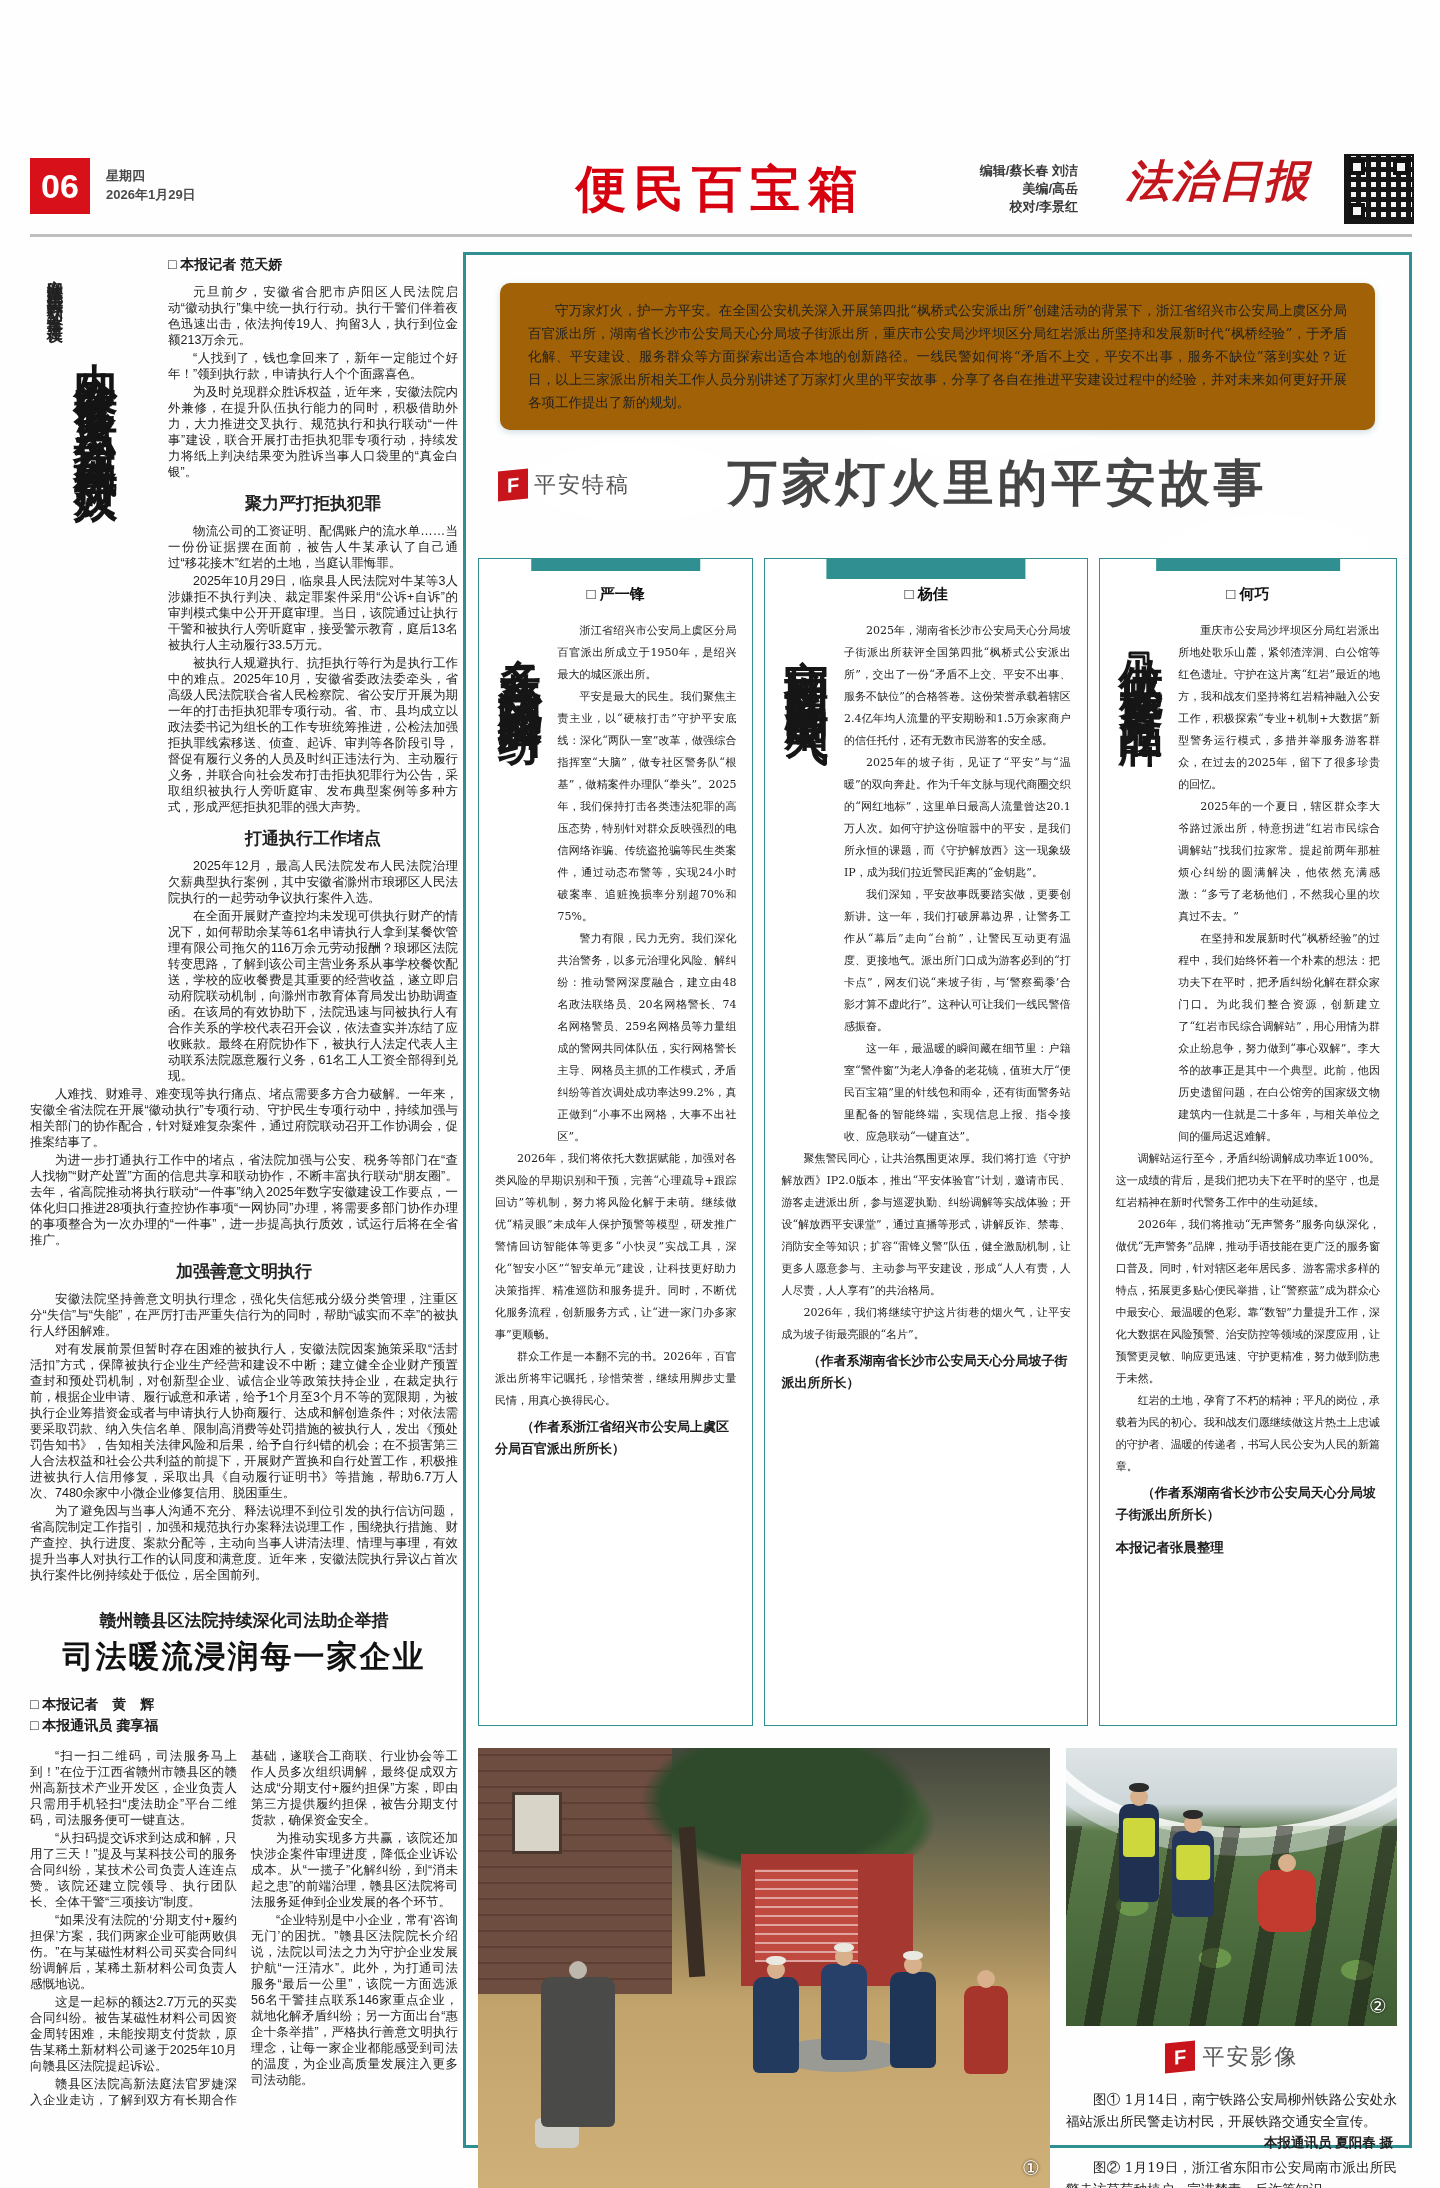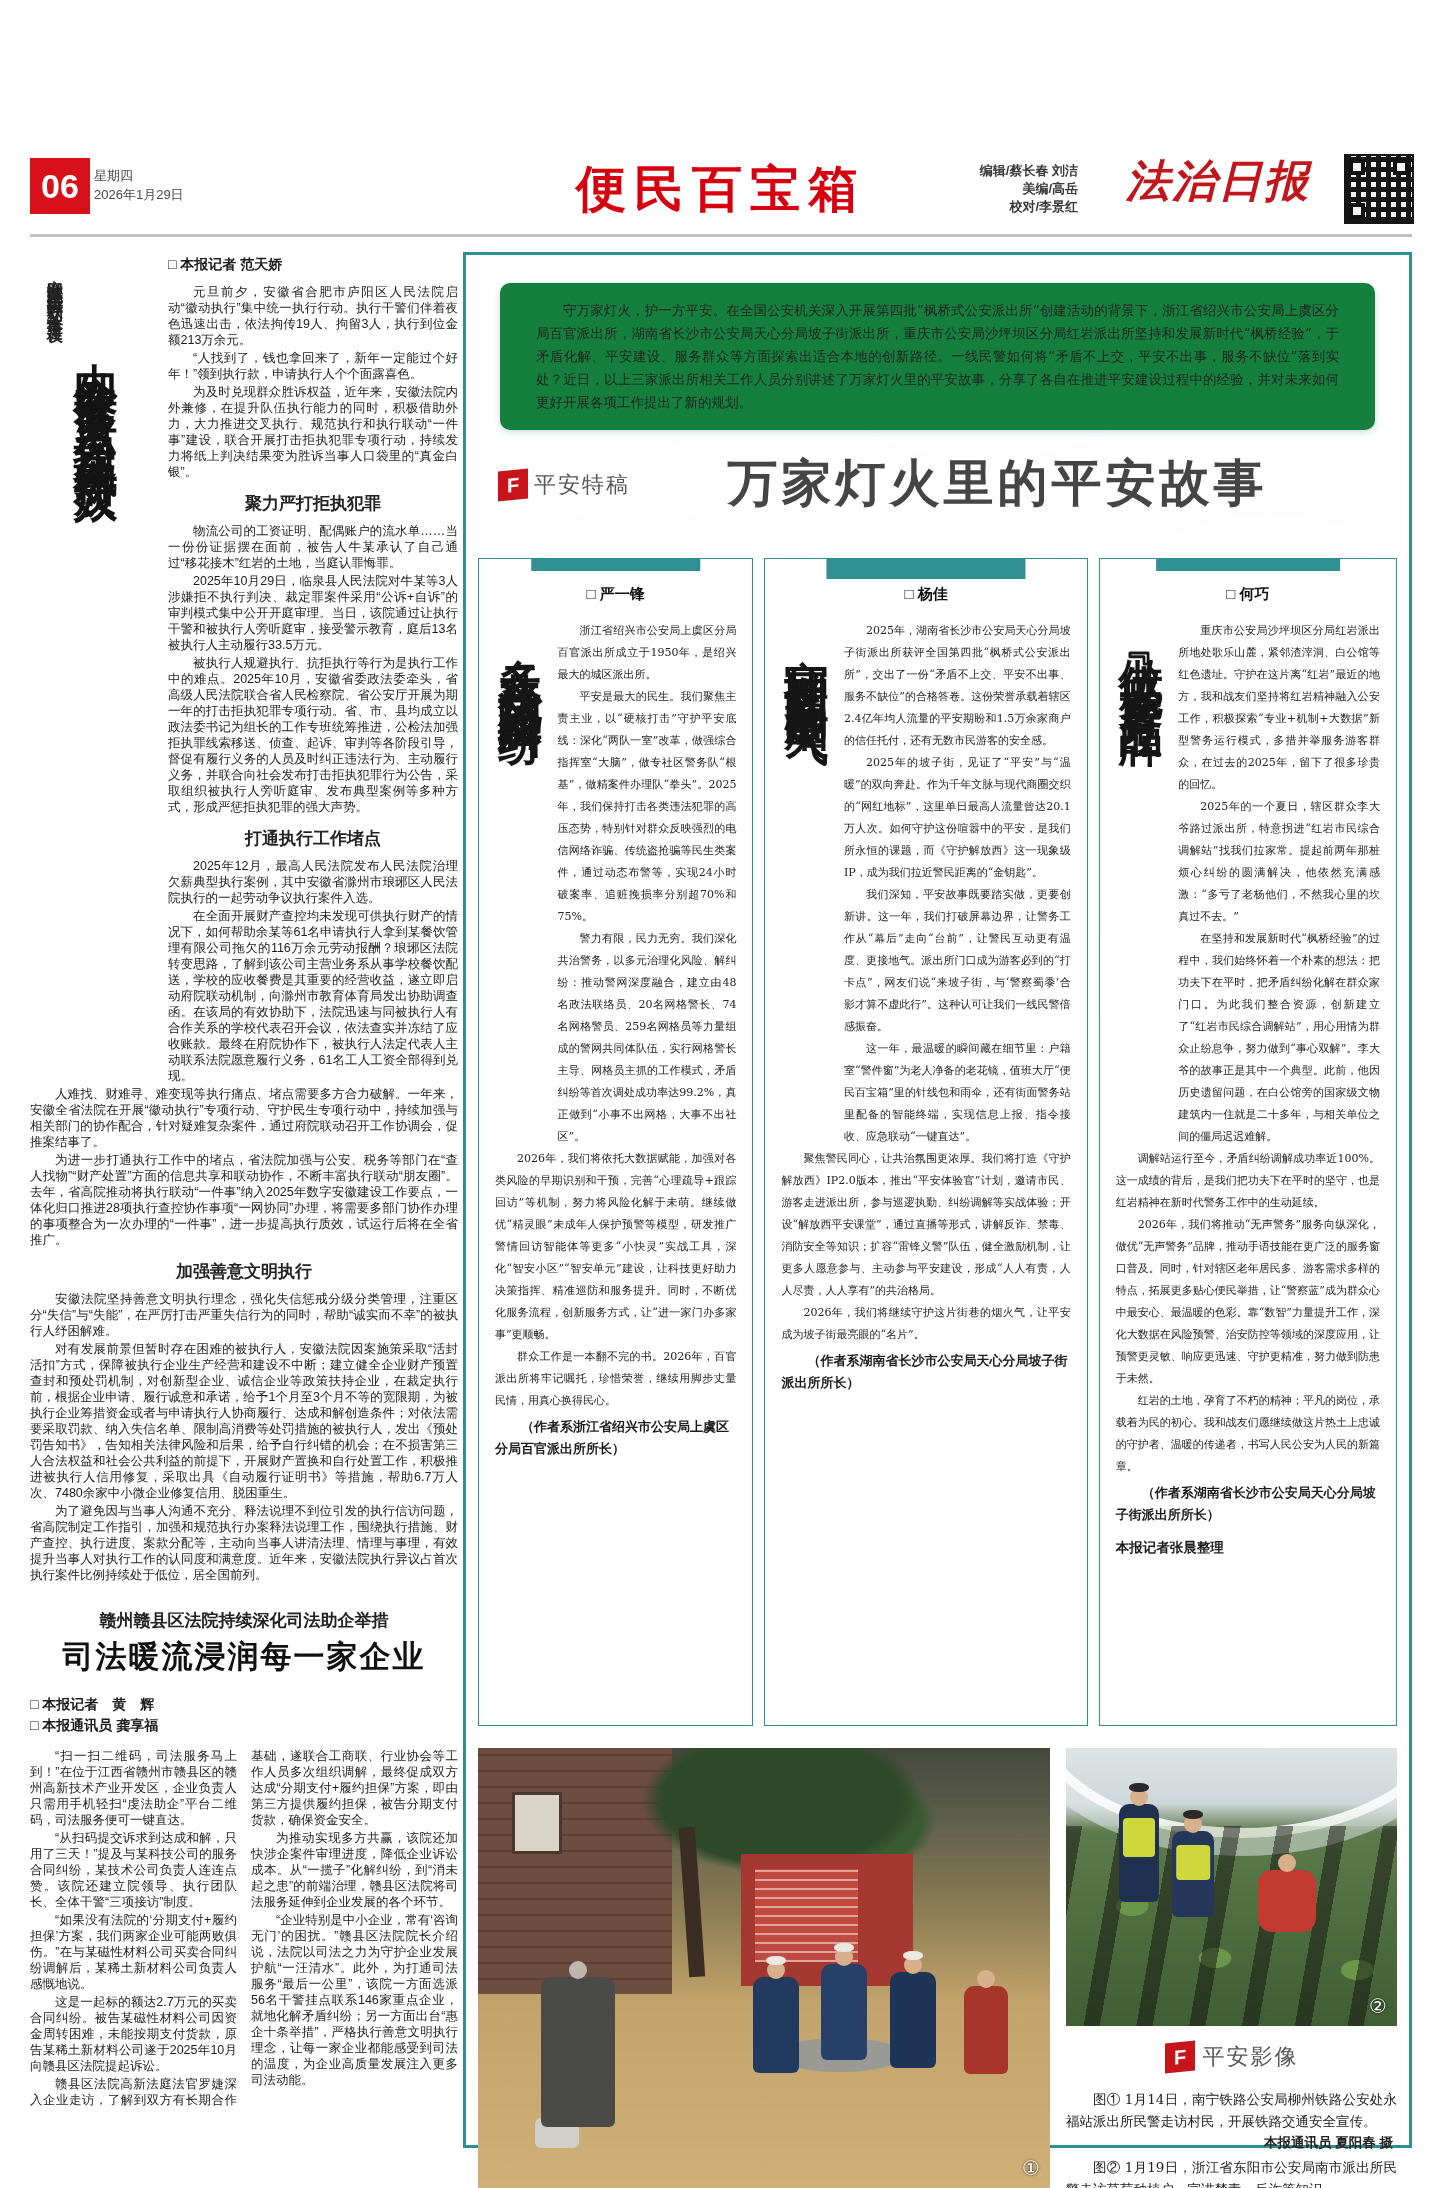--- a/index.html
+++ b/index.html
@@ -2,21 +2,21 @@
 <html><head>
 <meta charset="utf-8">
 <style>
   html,body{margin:0;padding:0;background:#e9e9e9;}
   .page{position:relative;width:1440px;height:2188px;background:#fefefe;margin:0 auto;overflow:hidden;
         font-family:"Liberation Sans","DejaVu Sans",sans-serif;color:#1c1c1c;}
   
   .hdr{position:absolute;left:30px;top:156px;width:1382px;height:74px;}
   .pagenum{position:absolute;left:0;top:2px;width:60px;height:56px;background:#d8101a;color:#fff;
            font-size:34px;font-weight:bold;display:flex;align-items:center;justify-content:center;}
-  .dateblk{position:absolute;left:64px;top:10px;font-size:13px;font-weight:normal;color:#4a4a4a;line-height:19px;}
+  .dateblk{position:absolute;left:76px;top:10px;font-size:13px;font-weight:bold;color:#4a4a4a;line-height:19px;}
   .secttitle{position:absolute;left:50%;transform:translateX(-50%);top:0;font-size:50px;font-weight:900;
              color:#d6000f;letter-spacing:8px;white-space:nowrap;}
   .credits{position:absolute;right:334px;top:6px;text-align:right;font-size:13px;line-height:18px;color:#3a3a3a;font-weight:bold;}
   .masthead{position:absolute;right:102px;top:-4px;font-family:"DejaVu Serif","Liberation Serif",serif;
             font-style:italic;font-weight:bold;font-size:44px;color:#c3161c;letter-spacing:2px;}
   .qr{position:absolute;right:0;top:0;width:66px;height:66px;background:
       repeating-linear-gradient(0deg,#161616 0 5px,transparent 5px 10px),
       repeating-linear-gradient(90deg,#161616 0 5px,#f5f5f5 5px 10px);outline:2px solid #161616;}
   .qr .eye{position:absolute;width:16px;height:16px;background:#f5f5f5;border:4px solid #111;box-sizing:border-box;}
   .hrule{position:absolute;left:30px;top:234px;width:1382px;height:3px;background:#bfbfbf;}
@@ -39,21 +39,21 @@
   .feature{position:absolute;left:463px;top:252px;width:949px;height:1896px;box-sizing:border-box;
            border:3px solid #2f8f91;
            background:linear-gradient(180deg,#aednf0 0%,#a8d9ef 0%,#bfe4f4 30%,#d2edf8 60%,#c4e6f4 100%);}
   .clouds{position:absolute;inset:0;background:
      radial-gradient(180px 70px at 18% 12%,rgba(255,255,255,.95) 55%,transparent 60%),
      radial-gradient(240px 90px at 55% 8%,rgba(255,255,255,.9) 55%,transparent 62%),
      radial-gradient(200px 80px at 85% 16%,rgba(255,255,255,.85) 50%,transparent 60%),
      radial-gradient(300px 110px at 30% 30%,rgba(255,255,255,.7) 50%,transparent 62%),
      radial-gradient(260px 100px at 75% 38%,rgba(255,255,255,.6) 50%,transparent 62%),
      radial-gradient(380px 140px at 50% 70%,rgba(255,255,255,.45) 50%,transparent 62%);}
-  .intro{position:relative;margin:28px 34px 0;background:#15803d;border-radius:10px;padding:16px 36px;
+  .intro{position:relative;margin:28px 34px 0;background:#a16207;border-radius:10px;padding:16px 28px;
          font-family:"DejaVu Serif","Liberation Serif",serif;font-size:13.5px;line-height:23px;
          text-align:justify;text-indent:2em;color:#222;box-shadow:0 2px 6px rgba(60,120,140,.25);}
   .headrow{position:relative;height:88px;margin:10px 28px 0;}
   .taglogo{position:absolute;left:4px;top:30px;display:flex;align-items:center;gap:6px;}
   .cube{width:30px;height:30px;background:#c8151c;color:#fff;font-weight:900;font-size:20px;
         display:flex;align-items:center;justify-content:center;transform:skewY(-6deg);}
   .tagtxt{font-family:"DejaVu Serif","Liberation Serif",serif;font-size:22px;color:#555;letter-spacing:2px;}
   .bighead{position:absolute;left:120px;top:10px;right:0;text-align:center;font-size:50px;font-weight:900;
            color:#454545;letter-spacing:4px;white-space:nowrap;}
   .cards{display:flex;gap:11px;margin:30px 12px 0;height:1168px;}

